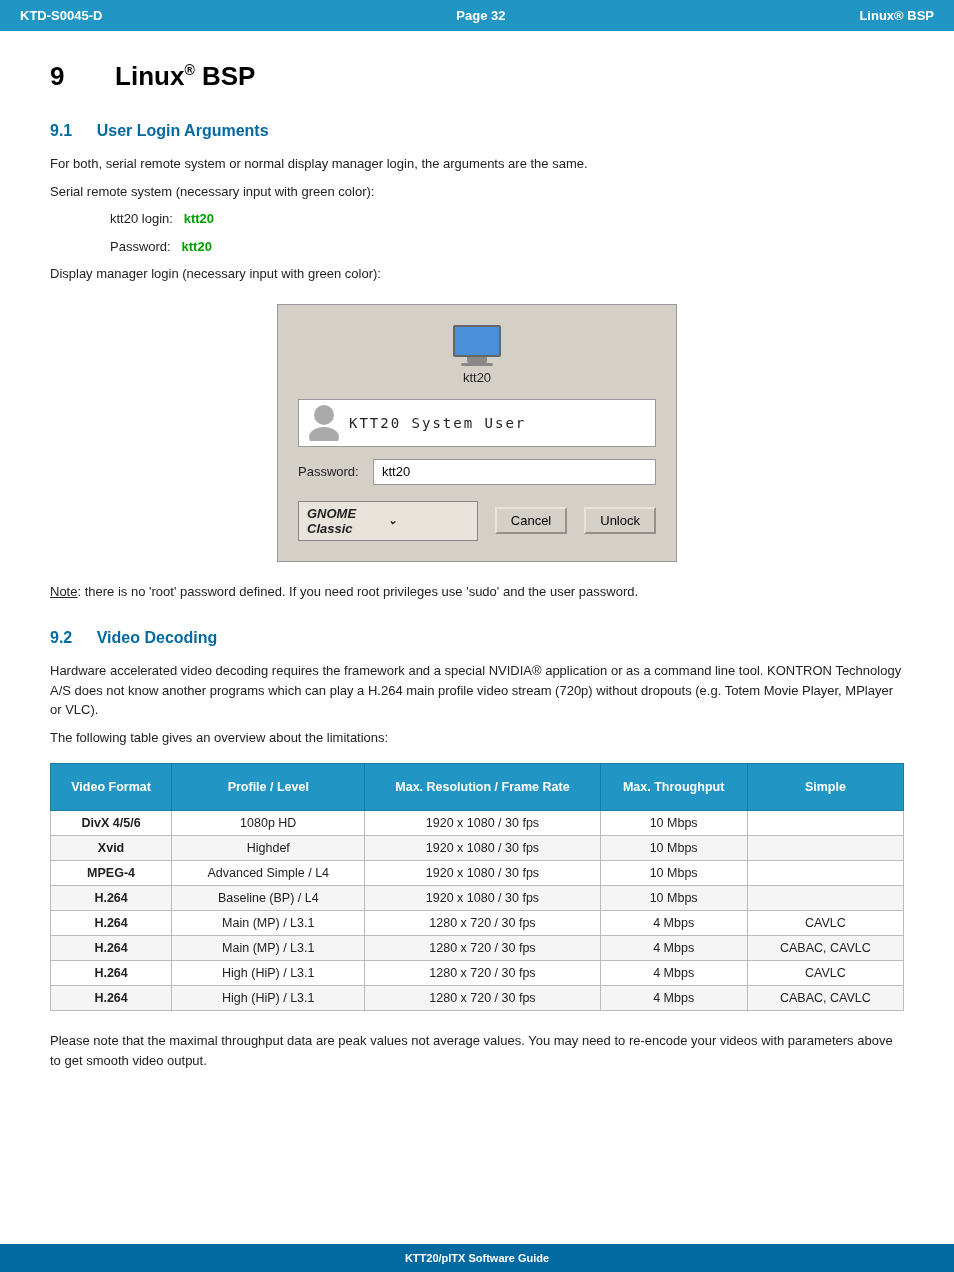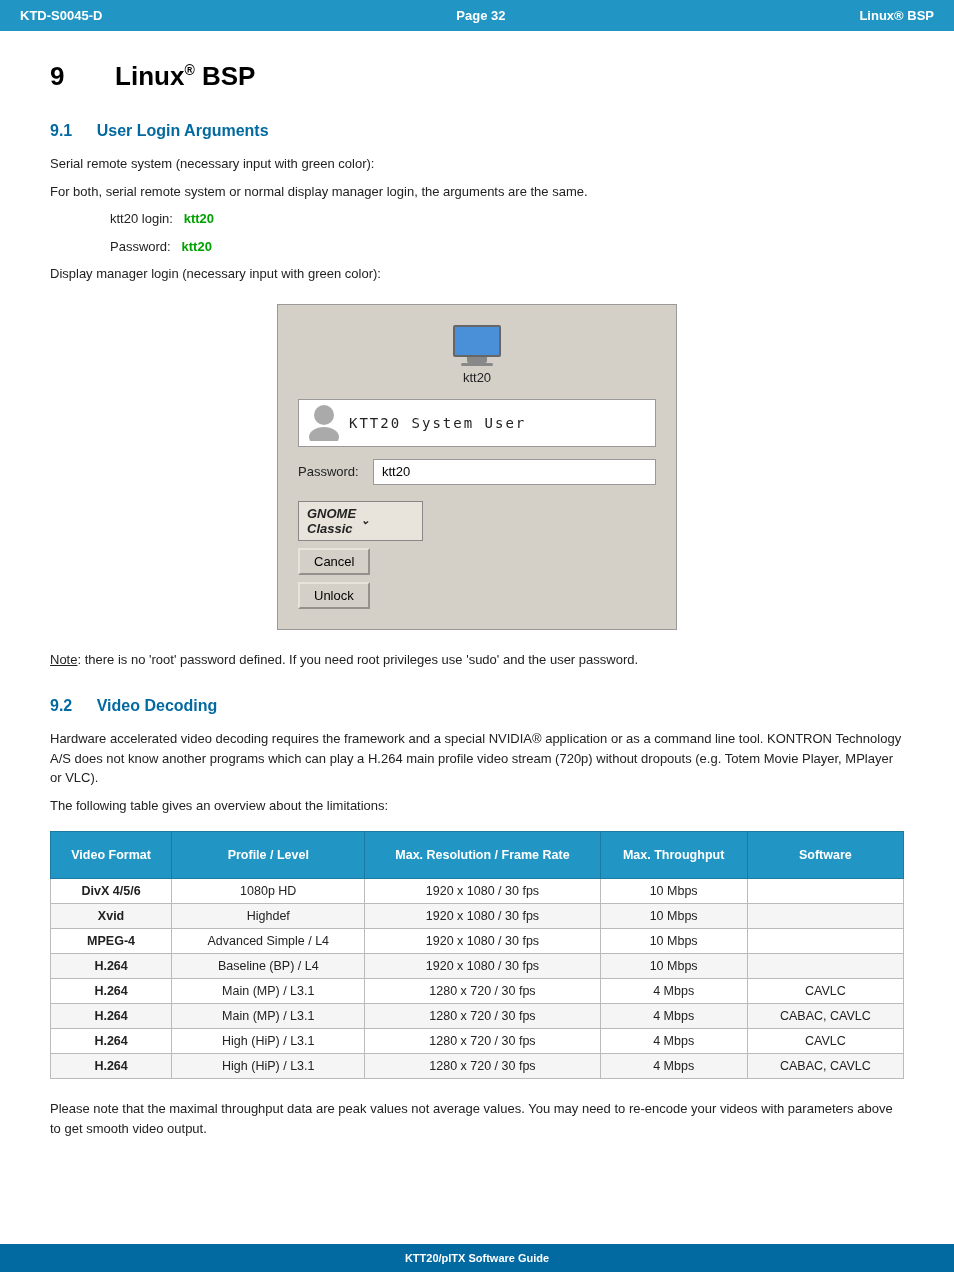--- a/index.html
+++ b/index.html
@@ -135,23 +135,22 @@
     .password-input {
       flex: 1;
       border: 1px solid #999;
       background: #fff;
       padding: 4px 8px;
       font-size: 13px;
       height: 26px;
     }
     .bottom-row {
       display: flex;
-      align-items: flex-start;
-      gap: 7px;
-      flex-direction: column;
+      align-items: center;
+      gap: 17px;
     }
     .session-select {
       flex: 1;
       display: flex;
       align-items: center;
       border: 1px solid #888;
       background: #e8e4dc;
       padding: 4px 8px;
       font-size: 13px;
       font-style: italic;
@@ -217,22 +216,22 @@
     <span>9</span>
     &nbsp;&nbsp;&nbsp;&nbsp;&nbsp;
     <span>Linux</span><sup>®</sup><span> BSP</span>
   </h1>
 
   <h2 class="section">
     <span class="section-num">9.1</span>
     <span>User Login Arguments</span>
   </h2>
 
+  <p>For both, serial remote system or normal display manager login, the arguments are the same.</p>
   <p>Serial remote system (necessary input with green color):</p>
-  <p>For both, serial remote system or normal display manager login, the arguments are the same.</p>
   <p class="indent">
     <span>ktt20 login:</span>&nbsp;&nbsp;
     <span class="green">ktt20</span>
   </p>
   <p class="indent">
     <span>Password:</span>&nbsp;&nbsp;
     <span class="green">ktt20</span>
   </p>
   <p>Display manager login (necessary input with green color):</p>
 
@@ -287,21 +286,21 @@
   <p>Hardware accelerated video decoding requires the                                    framework and a special NVIDIA® application or                    as a command line tool.  KONTRON Technology A/S does not know another programs which can play a H.264 main profile video stream (720p) without dropouts (e.g. Totem Movie Player, MPlayer or VLC).</p>
   <p>The following table gives an overview about the limitations:</p>
 
   <table class="data-table">
     <thead>
       <tr>
         <th>Video Format</th>
         <th>Profile / Level</th>
         <th>Max. Resolution / Frame Rate</th>
         <th>Max. Throughput</th>
-        <th>Software</th>
+        <th>Simple</th>
       </tr>
     </thead>
     <tbody id="table-body">
     <tr>
           <td>DivX 4/5/6</td>
           <td>1080p HD</td>
           <td>1920 x 1080 / 30 fps</td>
           <td>10 Mbps</td>
           <td></td>
         </tr>

